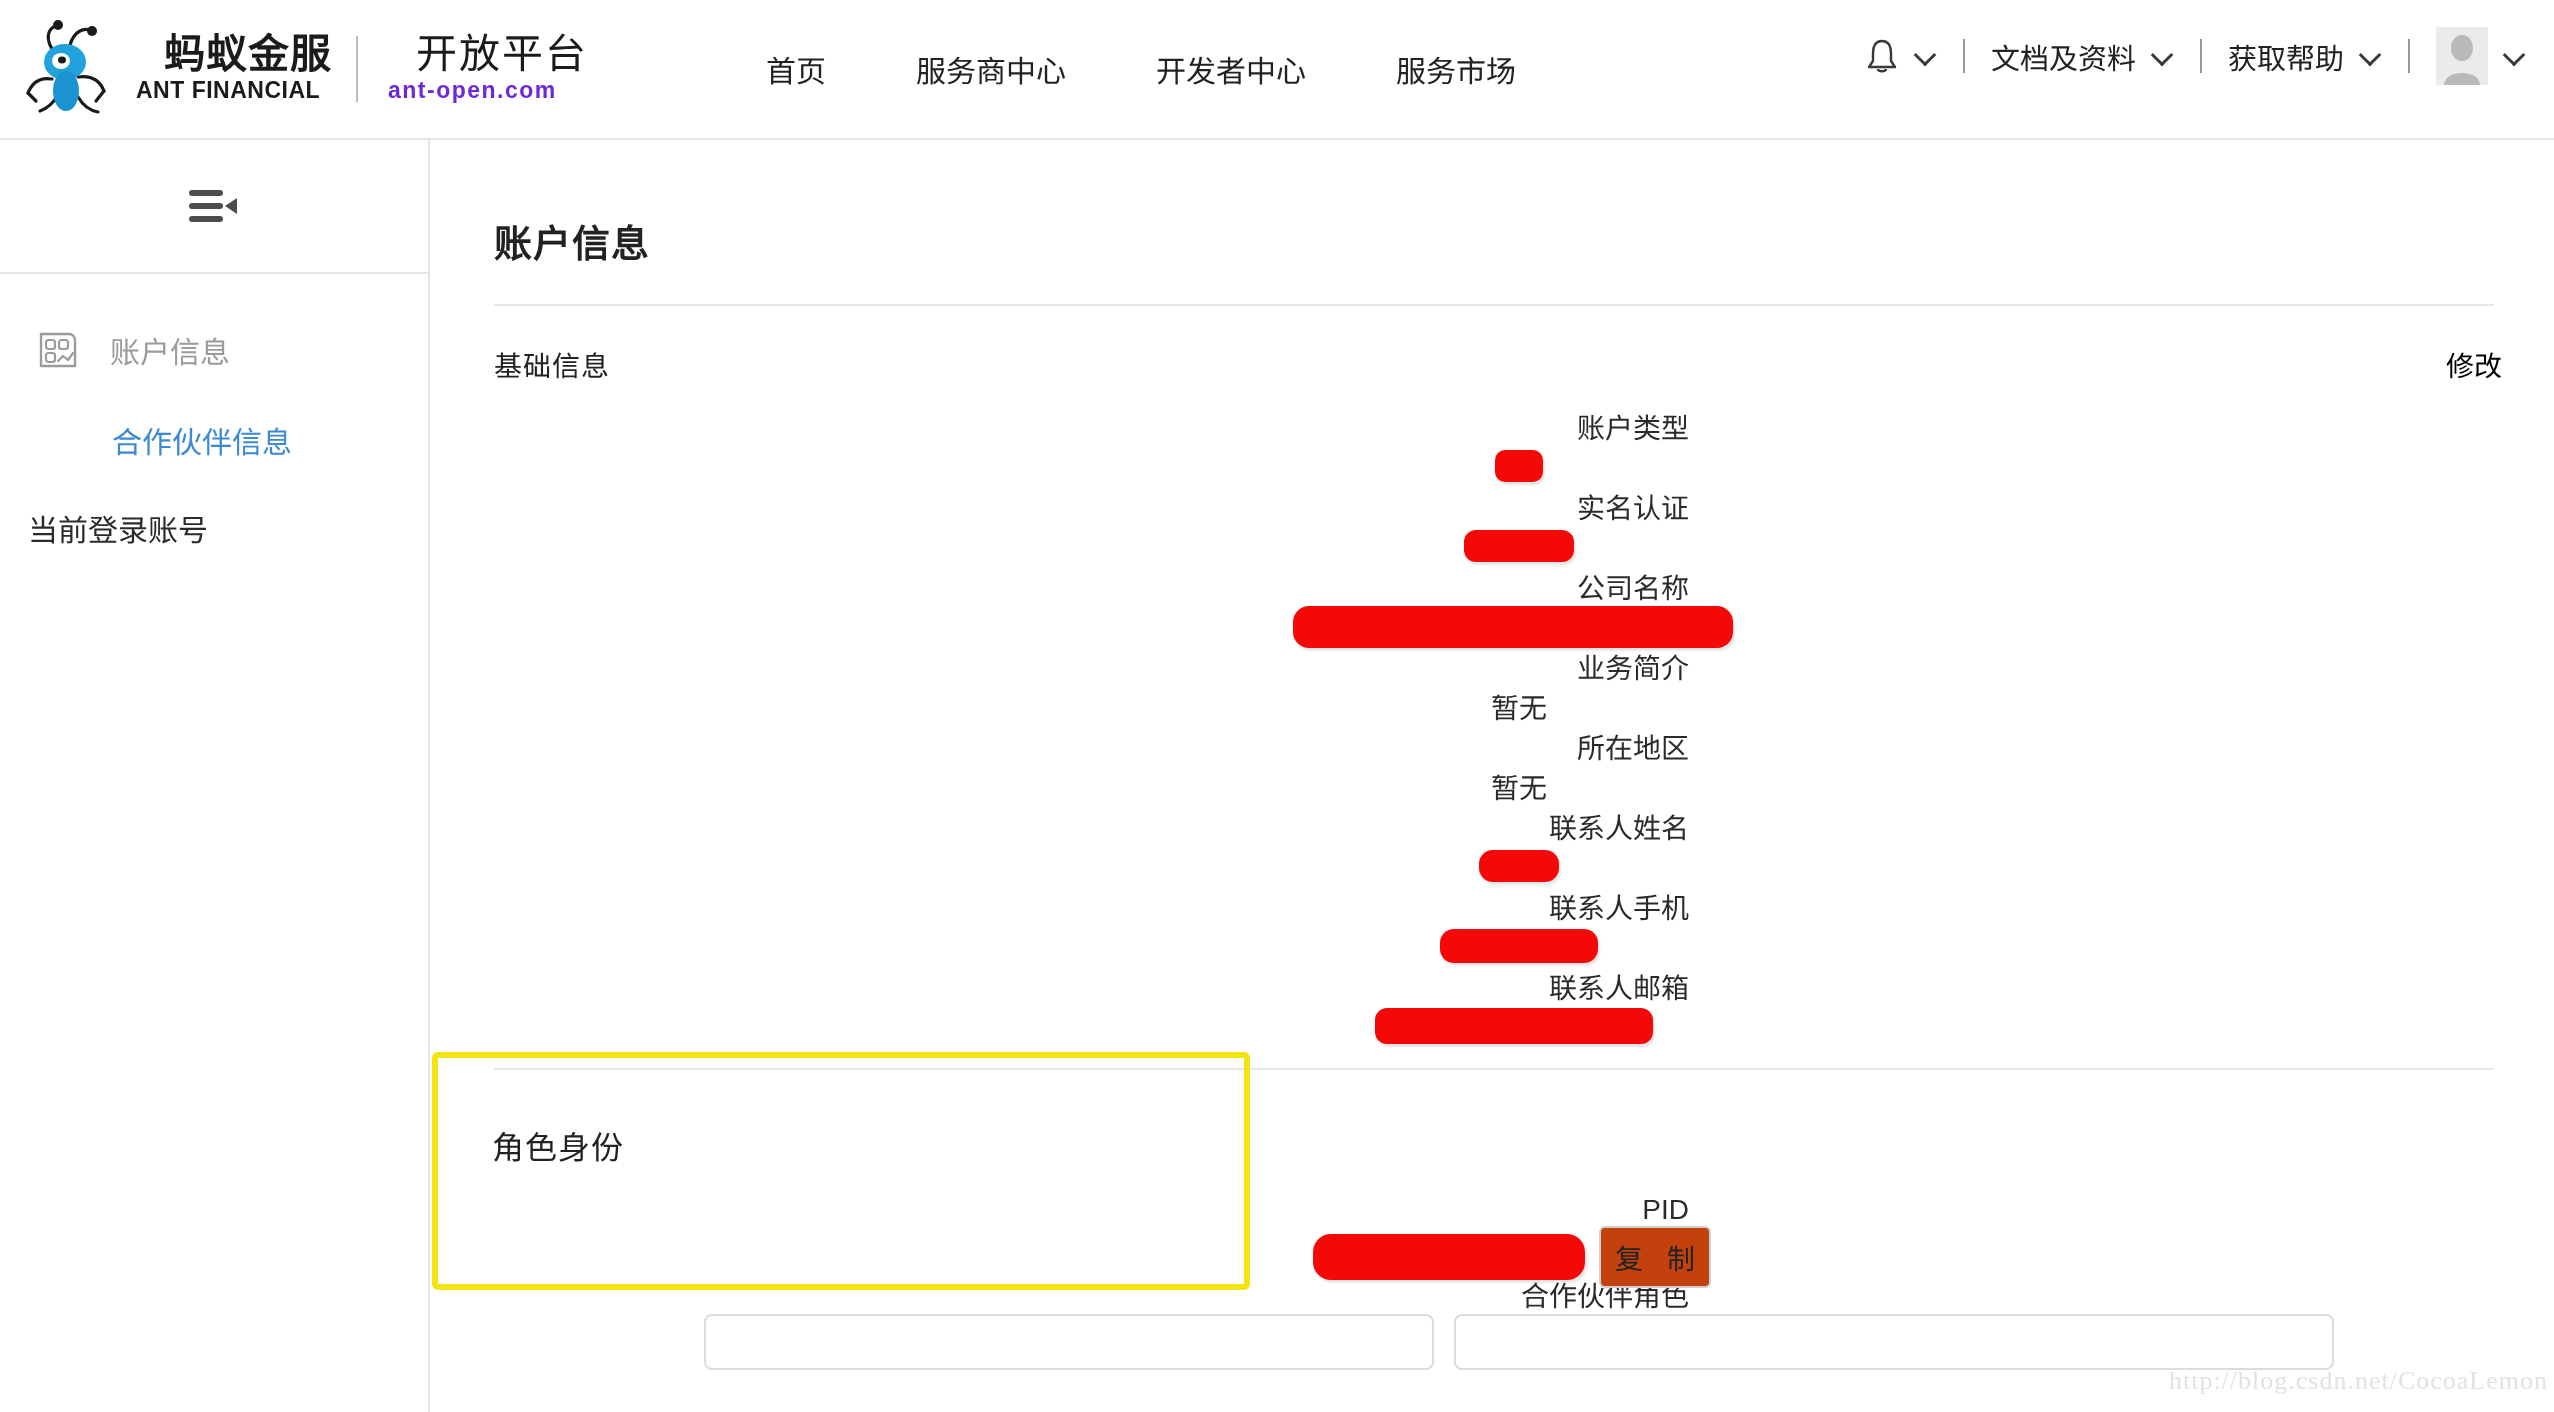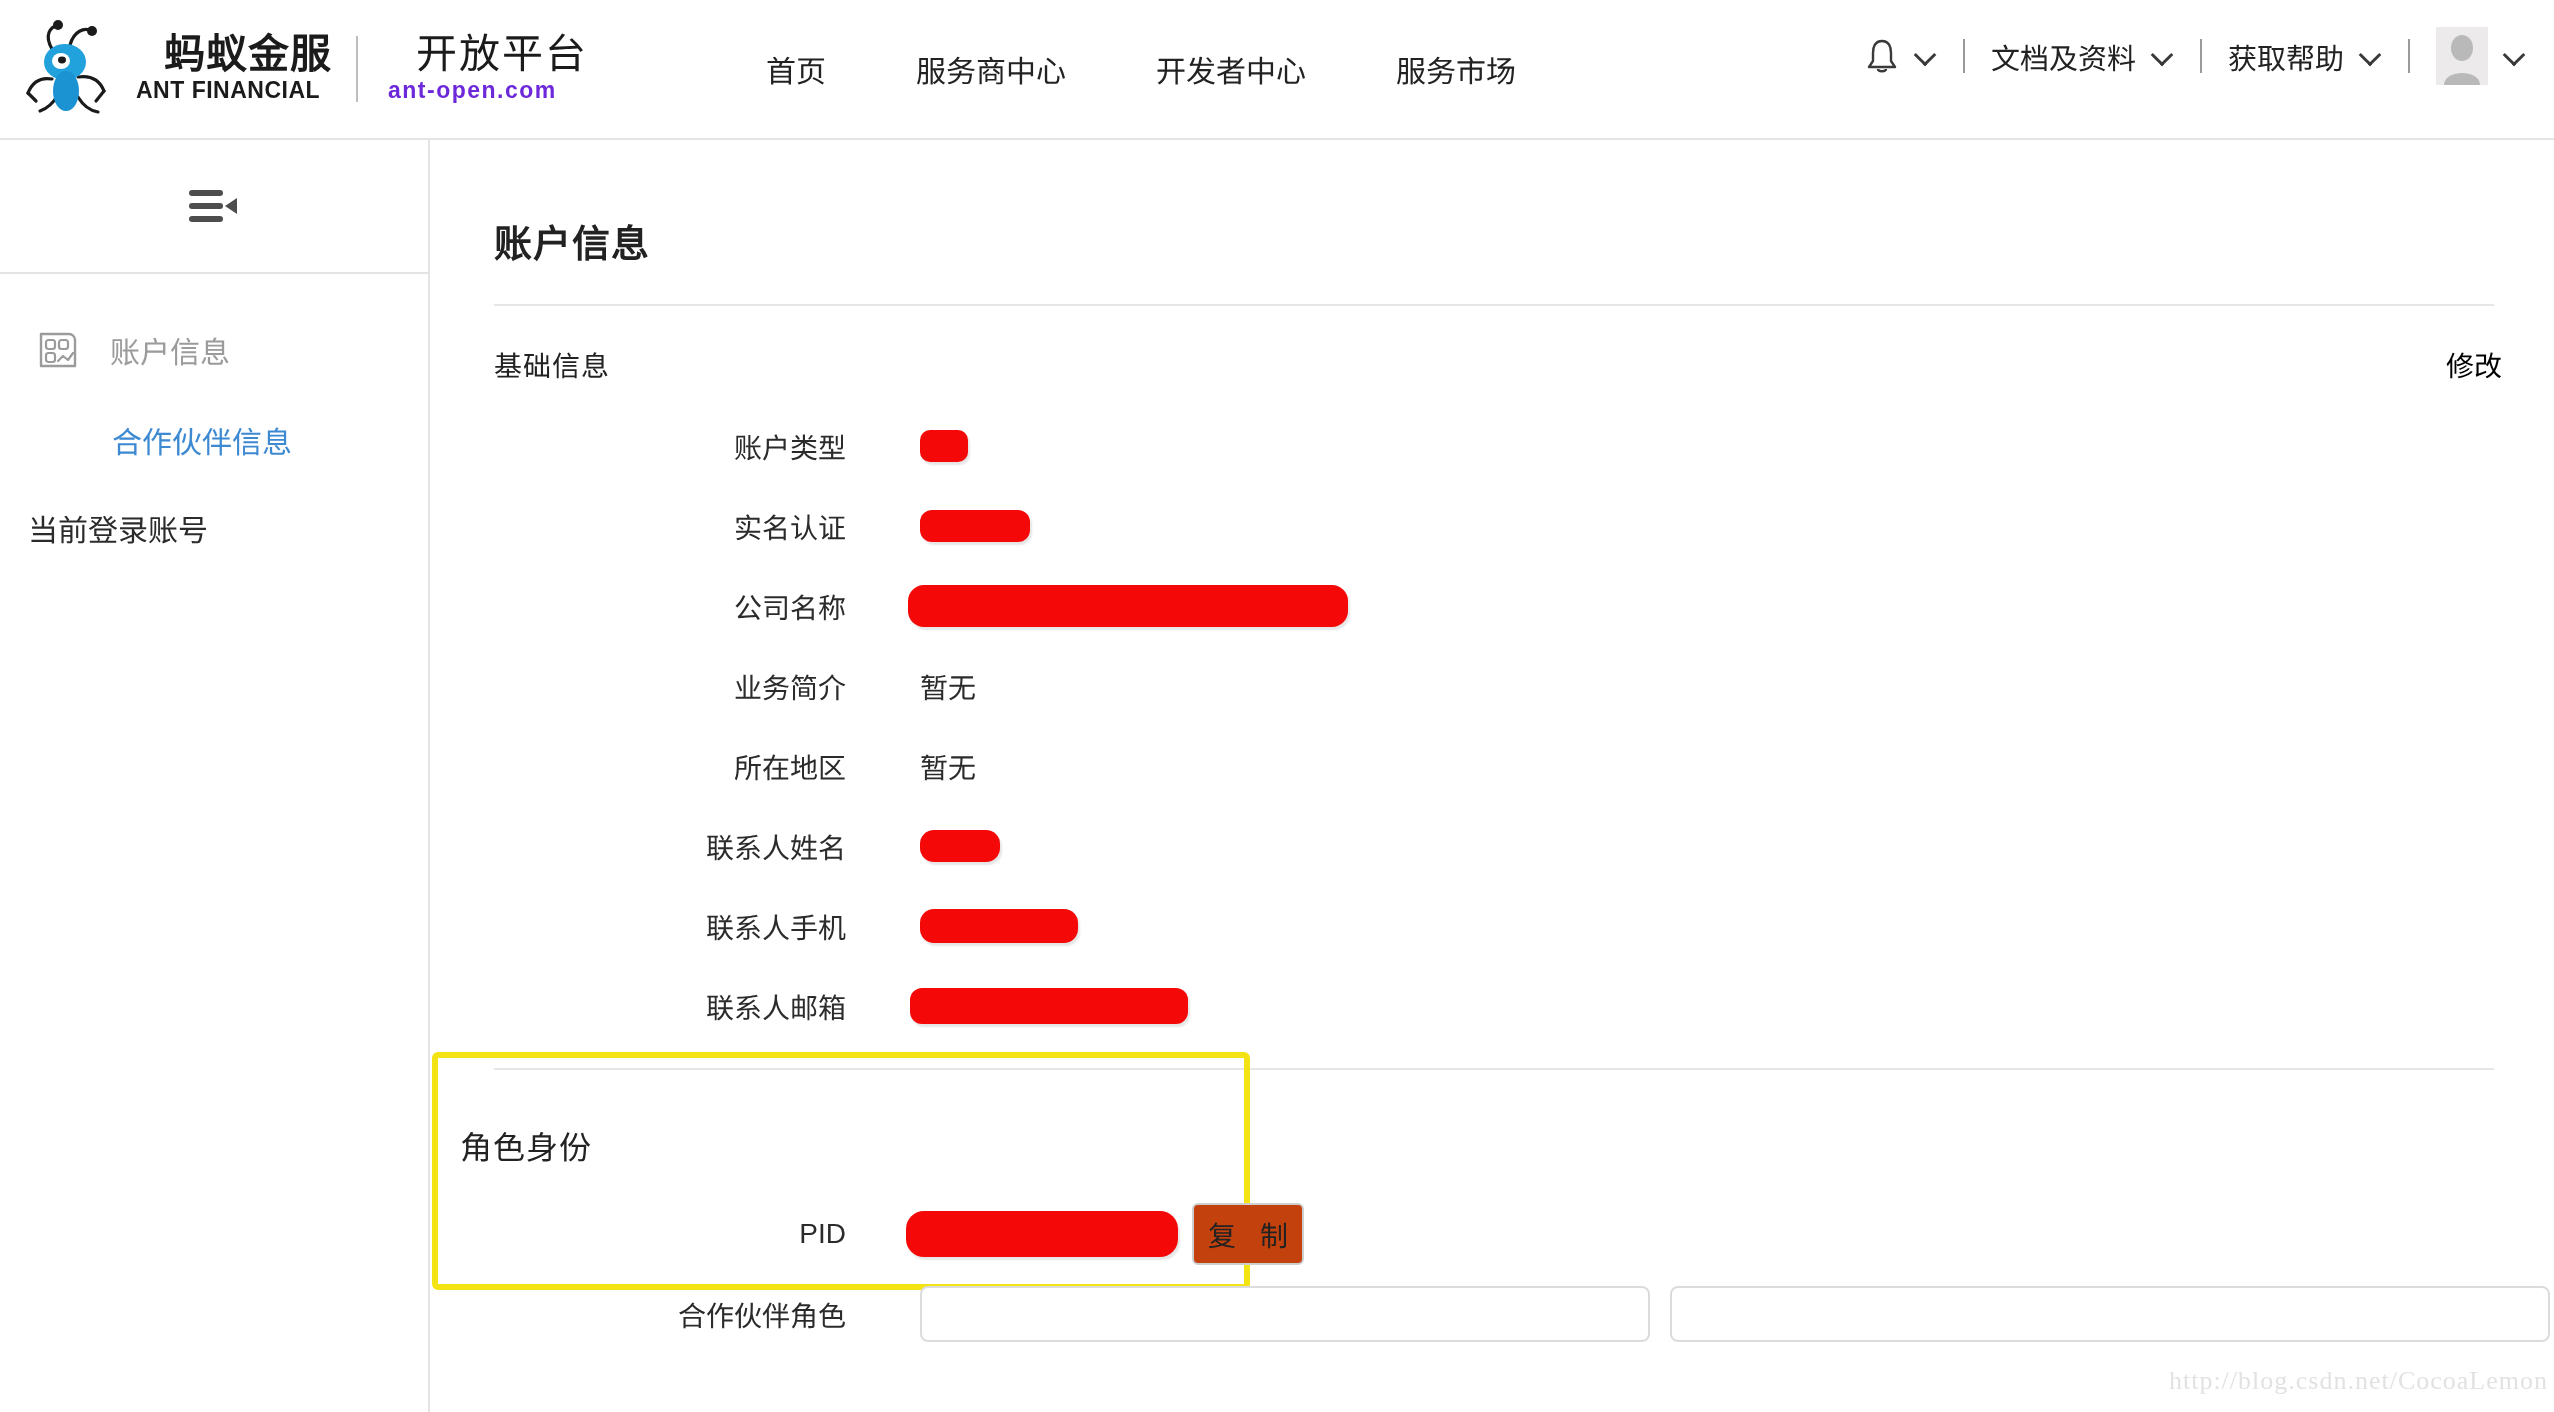--- a/index.html
+++ b/index.html
@@ -220,20 +220,21 @@
     font-size: 28px;
     color: #000000;
     cursor: pointer;
   }
 
   .form-rows { margin-top: 22px; }
   .frow {
     display: flex;
     align-items: center;
     height: 80px;
+    flex-direction: column;
   }
   .flabel {
     width: 360px;
     text-align: right;
     font-size: 28px;
     color: #2b2b2b;
     padding-right: 22px;
     box-sizing: border-box;
     margin-left: 76px;
     white-space: nowrap;
@@ -282,21 +283,21 @@
     width: 818px;
     height: 238px;
     border: 6px solid #f3e313;
     border-radius: 6px;
     box-sizing: border-box;
     pointer-events: none;
   }
   .role-title {
     font-size: 32px;
     color: #222;
-    padding: 56px 0 0 28px;
+    padding: 56px 0 0 60px;
     letter-spacing: 1px;
     font-family: Liberation Serif, serif;
   }
   .copy-btn {
     margin-left: 14px;
     width: 112px;
     height: 62px;
     background: #c2410c;
     border: 2px solid #cfcfcf;
     border-radius: 6px;

